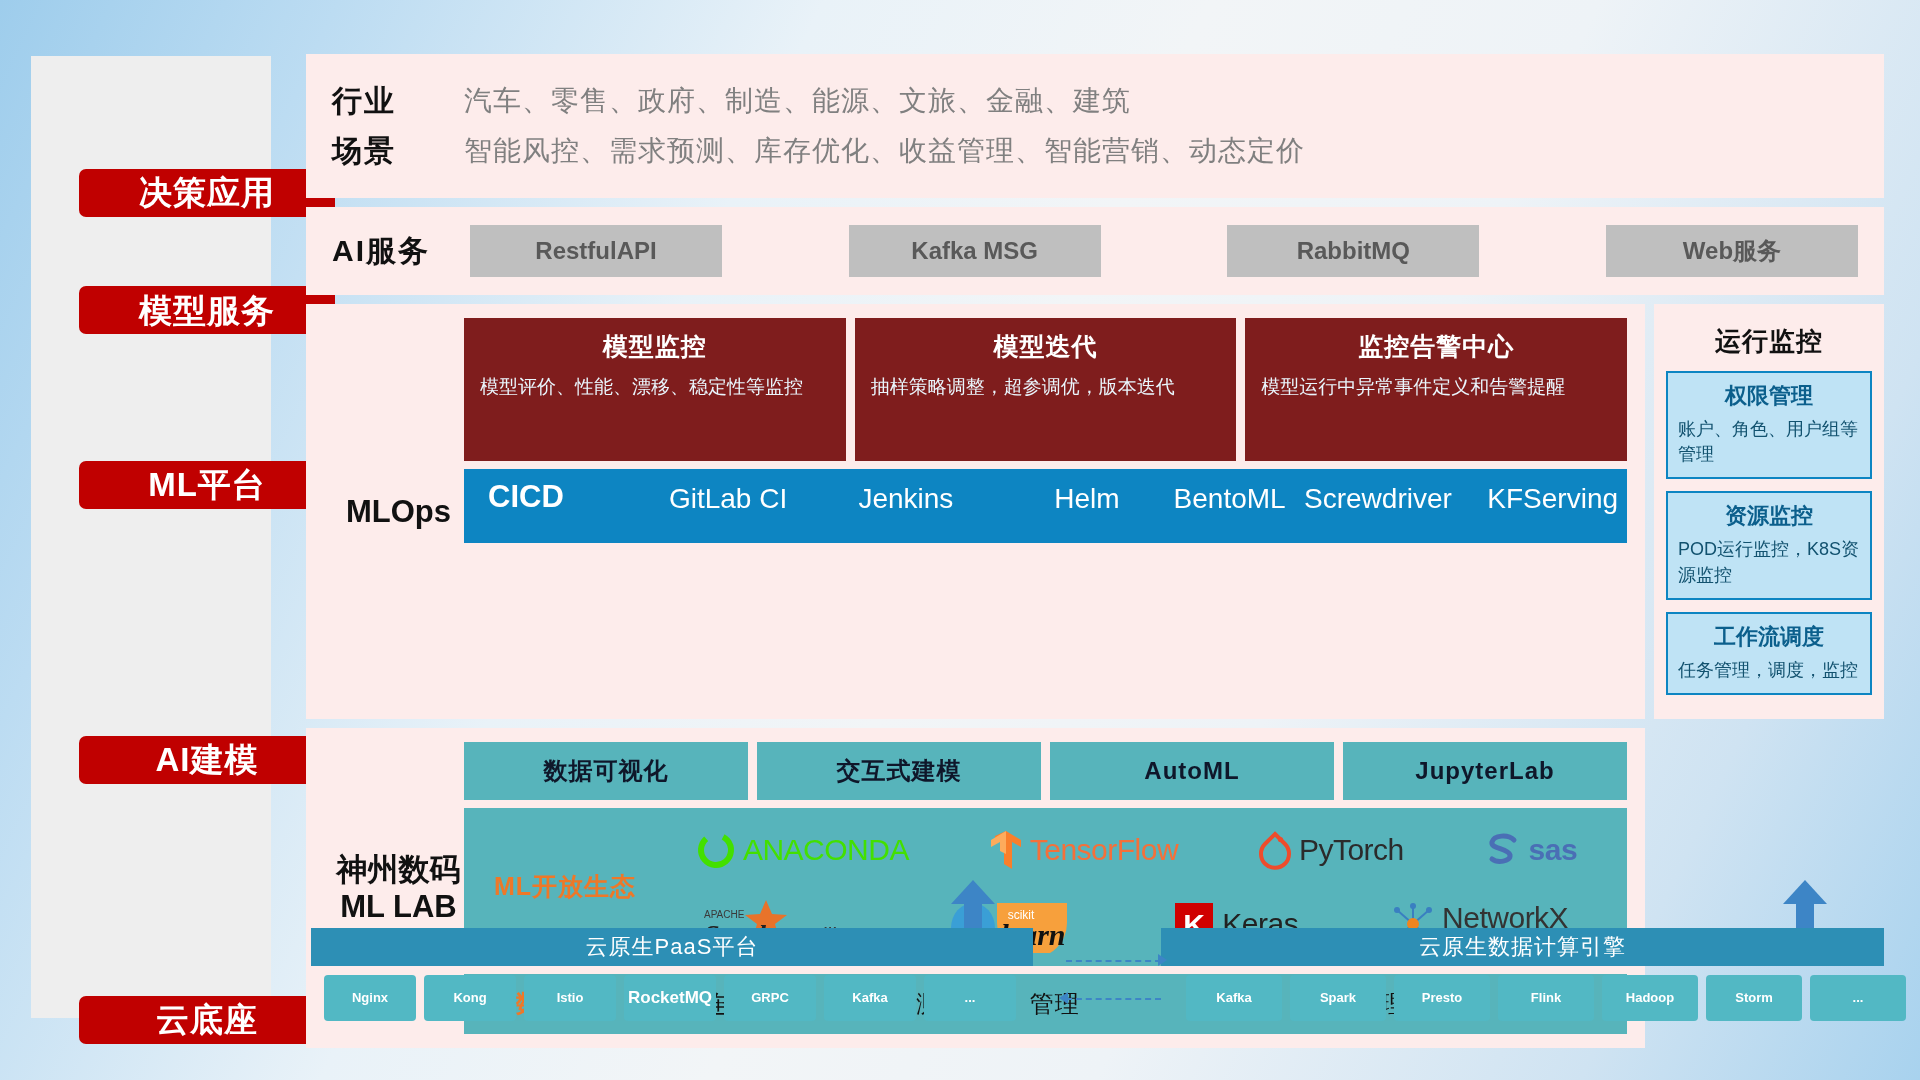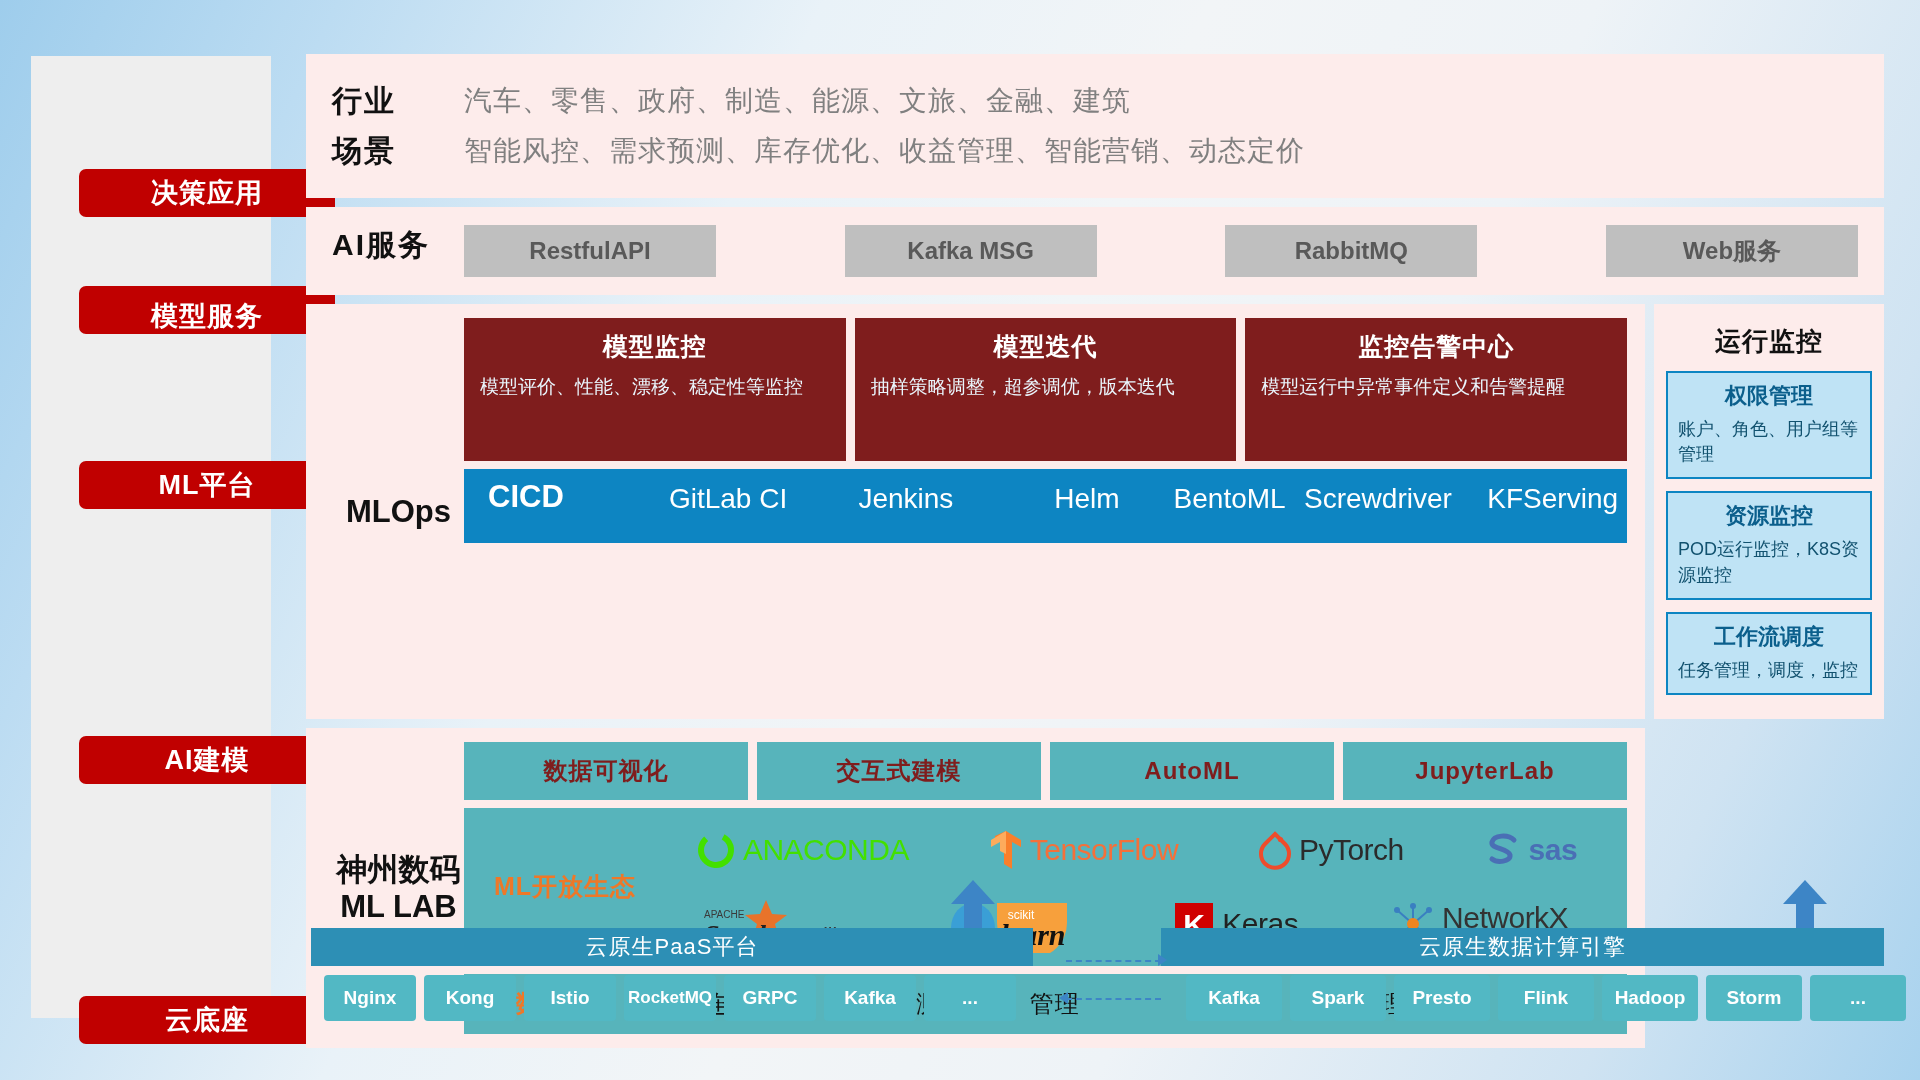--- a/index.html
+++ b/index.html
@@ -22,21 +22,21 @@
     background: #eeeeee;
   }
   .tier-chip {
     position: absolute;
     left: 48px;
     width: 256px; height: 48px;
     background: #c00000;
     color: #ffffff;
     border-radius: 7px;
     display: flex; align-items: center; justify-content: center;
-    font-size: 27px; font-weight: bold; letter-spacing: 1px;
+    font-size: 33px; font-weight: bold; letter-spacing: 1px;
   }
   .chip-1 { top: 113px; }
   .chip-2 { top: 230px; align-items: flex-end; }
   .chip-3 { top: 405px; }
   .chip-4 { top: 680px; }
   .chip-5 { top: 940px; }
 
   
   .main { position: absolute; left: 306px; top: 54px; width: 1578px; }
 
@@ -53,21 +53,21 @@
   .kv-key {
     width: 132px; flex: none;
     font-size: 30px; font-weight: bold; color: #111;
     letter-spacing: 2px;
   }
   .kv-val {
     font-size: 28px; color: #808080; letter-spacing: 1px;
   }
 
   
-  .band-ai { padding: 18px 26px 18px 26px; display: flex; align-items: flex-start; }
+  .band-ai { padding: 18px 26px 18px 26px; display: flex; align-items: center; gap: 6px; }
   .band-ai .kv-key { width: 132px; }
   .svc-wrap { flex: 1; display: flex; gap: 0; justify-content: space-between; }
   .svc-chip {
     width: 252px; height: 52px;
     background: #bfbfbf; color: #595959;
     display: flex; align-items: center; justify-content: center;
     font-size: 24px; font-weight: bold;
   }
 
   
@@ -132,21 +132,21 @@
   }
   .monitor-card p { font-size: 18px; line-height: 1.4; color: #12526f; }
 
   
   .band-lab { display: flex; align-items: stretch; gap: 9px; background: transparent; }
   .lab-left { flex: 1; background: #fdeceb; padding: 14px 18px 14px 0; display: flex; }
   .lab-body { flex: 1; display: flex; flex-direction: column; gap: 8px; }
   .lab-tools { display: flex; gap: 9px; }
   .lab-tool {
     flex: 1; height: 58px;
-    background: #57b4bb; color: #7f1d1d;
+    background: #57b4bb; color: #0f172a;
     display: flex; align-items: center; justify-content: center;
     font-size: 24px; font-weight: bold; letter-spacing: 1px;
   }
   .eco-row {
     background: #57b4bb;
     display: flex; align-items: center;
     min-height: 152px; padding: 6px 10px;
   }
   .eco-label {
     width: 182px; flex: none; text-align: center;
@@ -183,21 +183,21 @@
   .cloud-bar-right { left: 1145px; top: 48px; width: 733px; }
   .cloud-bar-right { left: 855px; width: 723px; }
 
   .pill-row { position: absolute; top: 95px; display: flex; gap: 8px; }
   .pill-row-left { left: 18px; }
   .pill-row-right { left: 880px; }
   .pill {
     height: 46px; background: #52b8c4; color: #fff;
     border-radius: 4px;
     display: flex; align-items: center; justify-content: center;
-    font-size: 19px; font-weight: bold; text-align: center;
+    font-size: 13px; font-weight: bold; text-align: center;
     padding: 0 6px; line-height: 1.1;
   }
 
   .arrow-up {
     position: absolute;
     width: 0; height: 0;
     border-left: 22px solid transparent;
     border-right: 22px solid transparent;
     border-bottom: 24px solid #3d85c6;
   }

